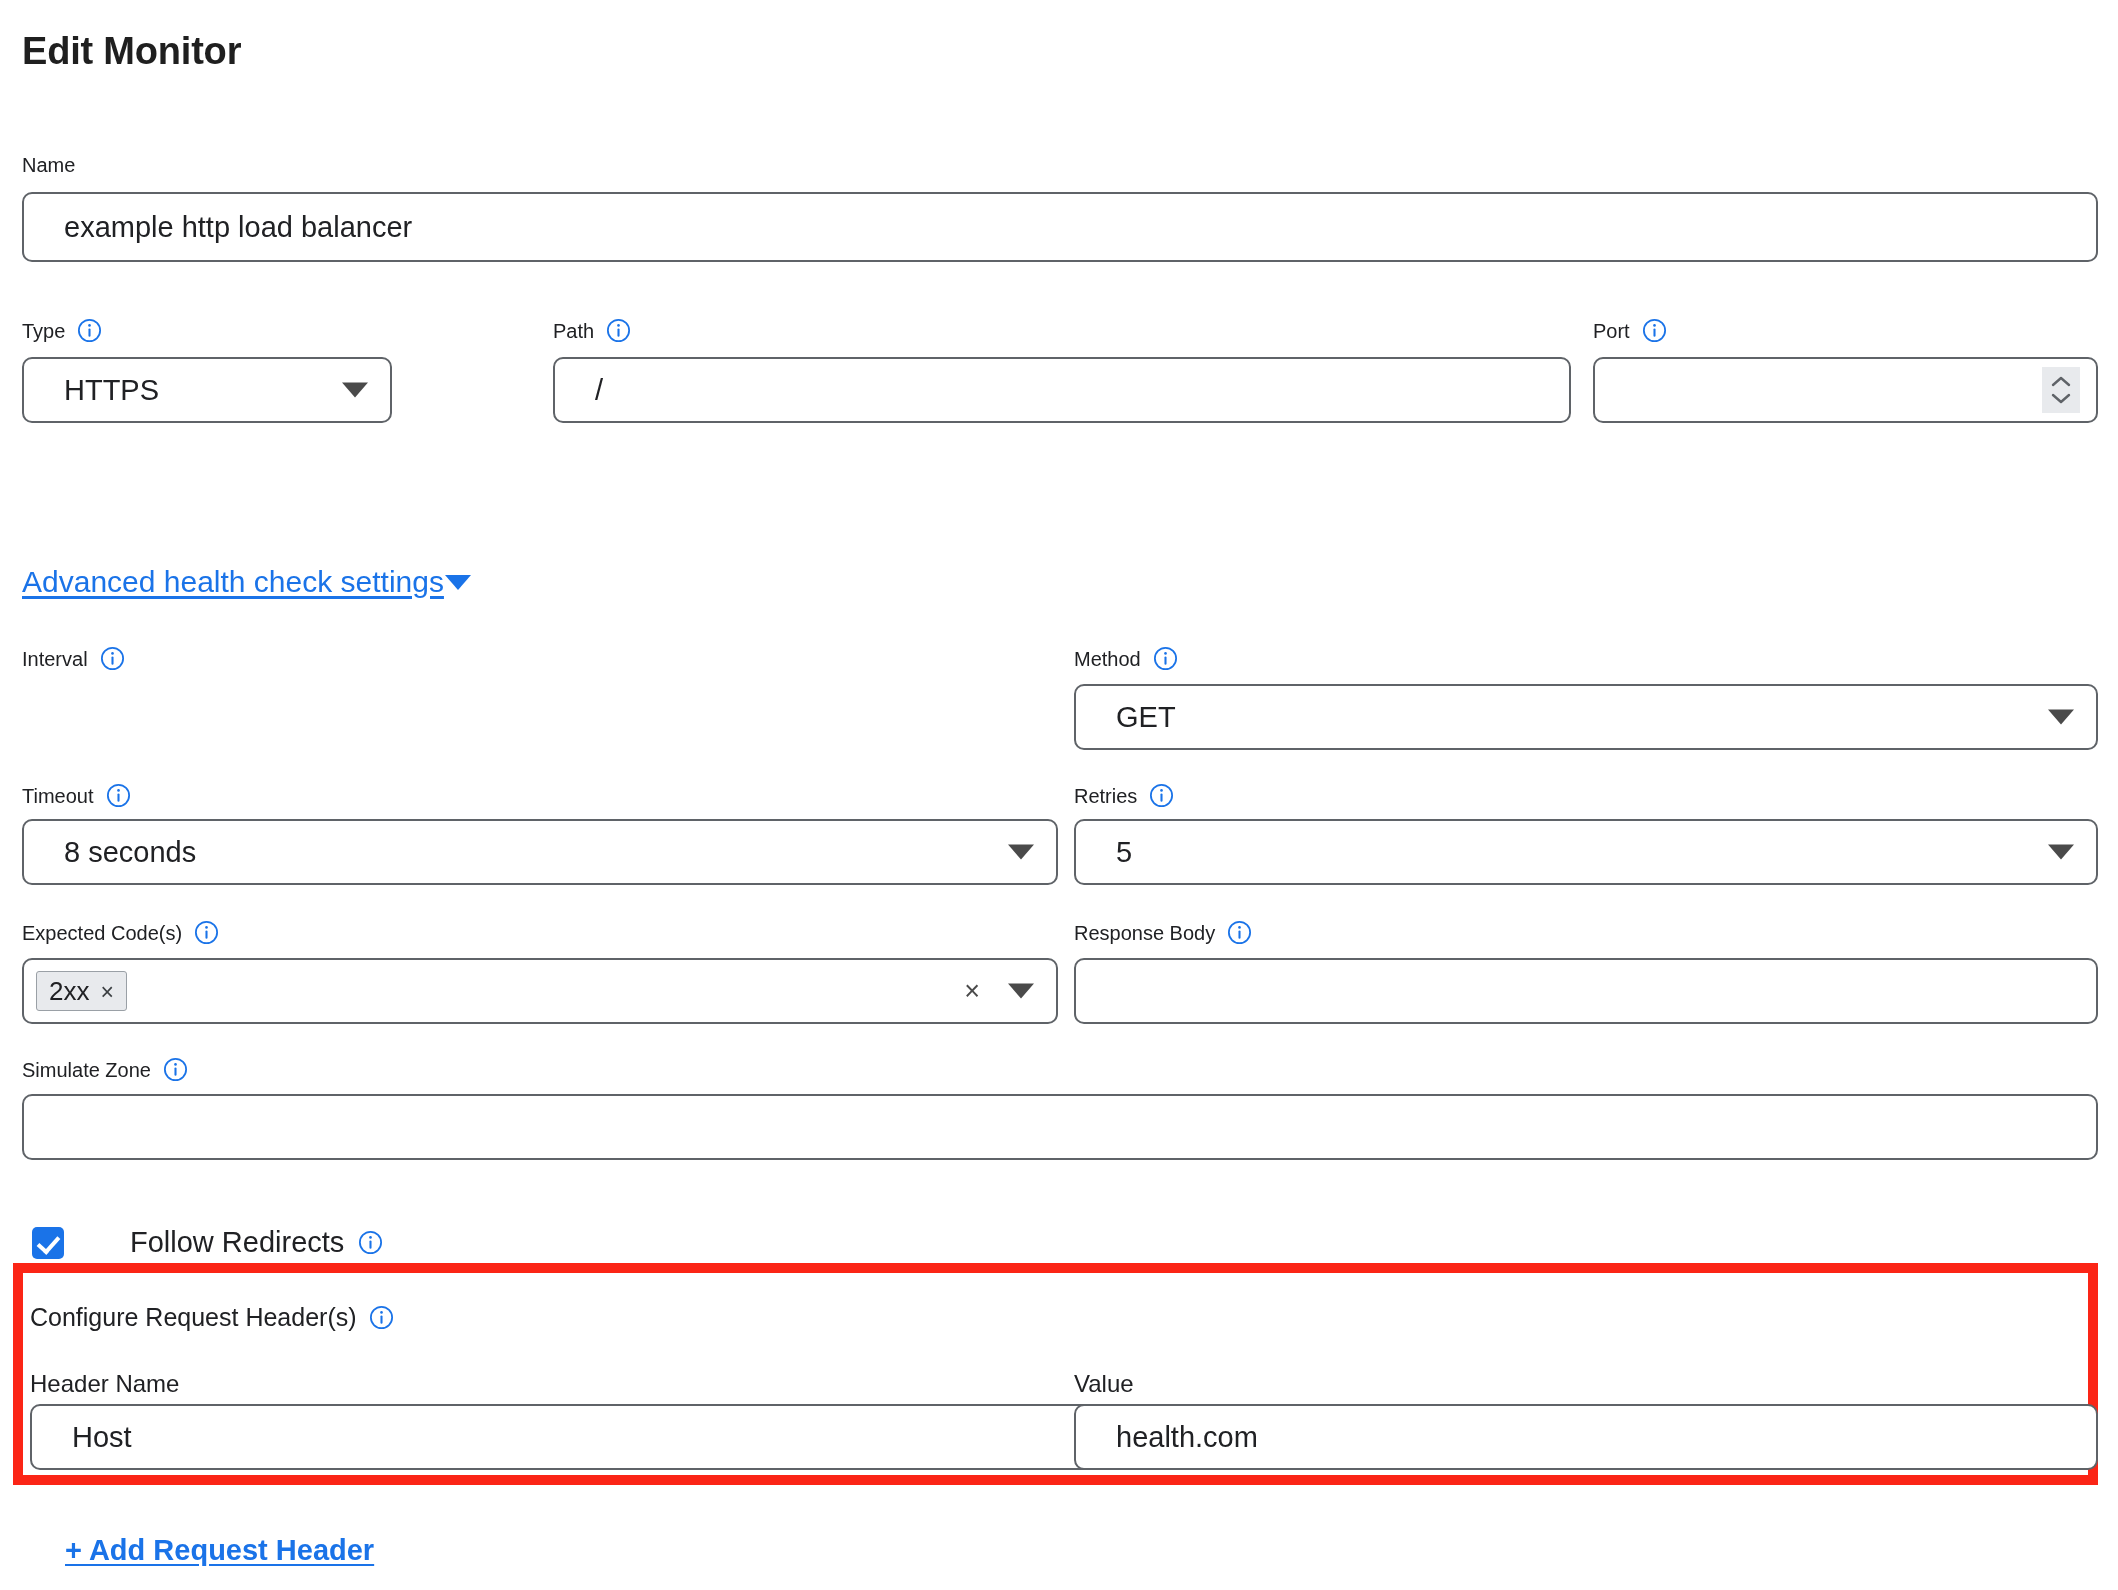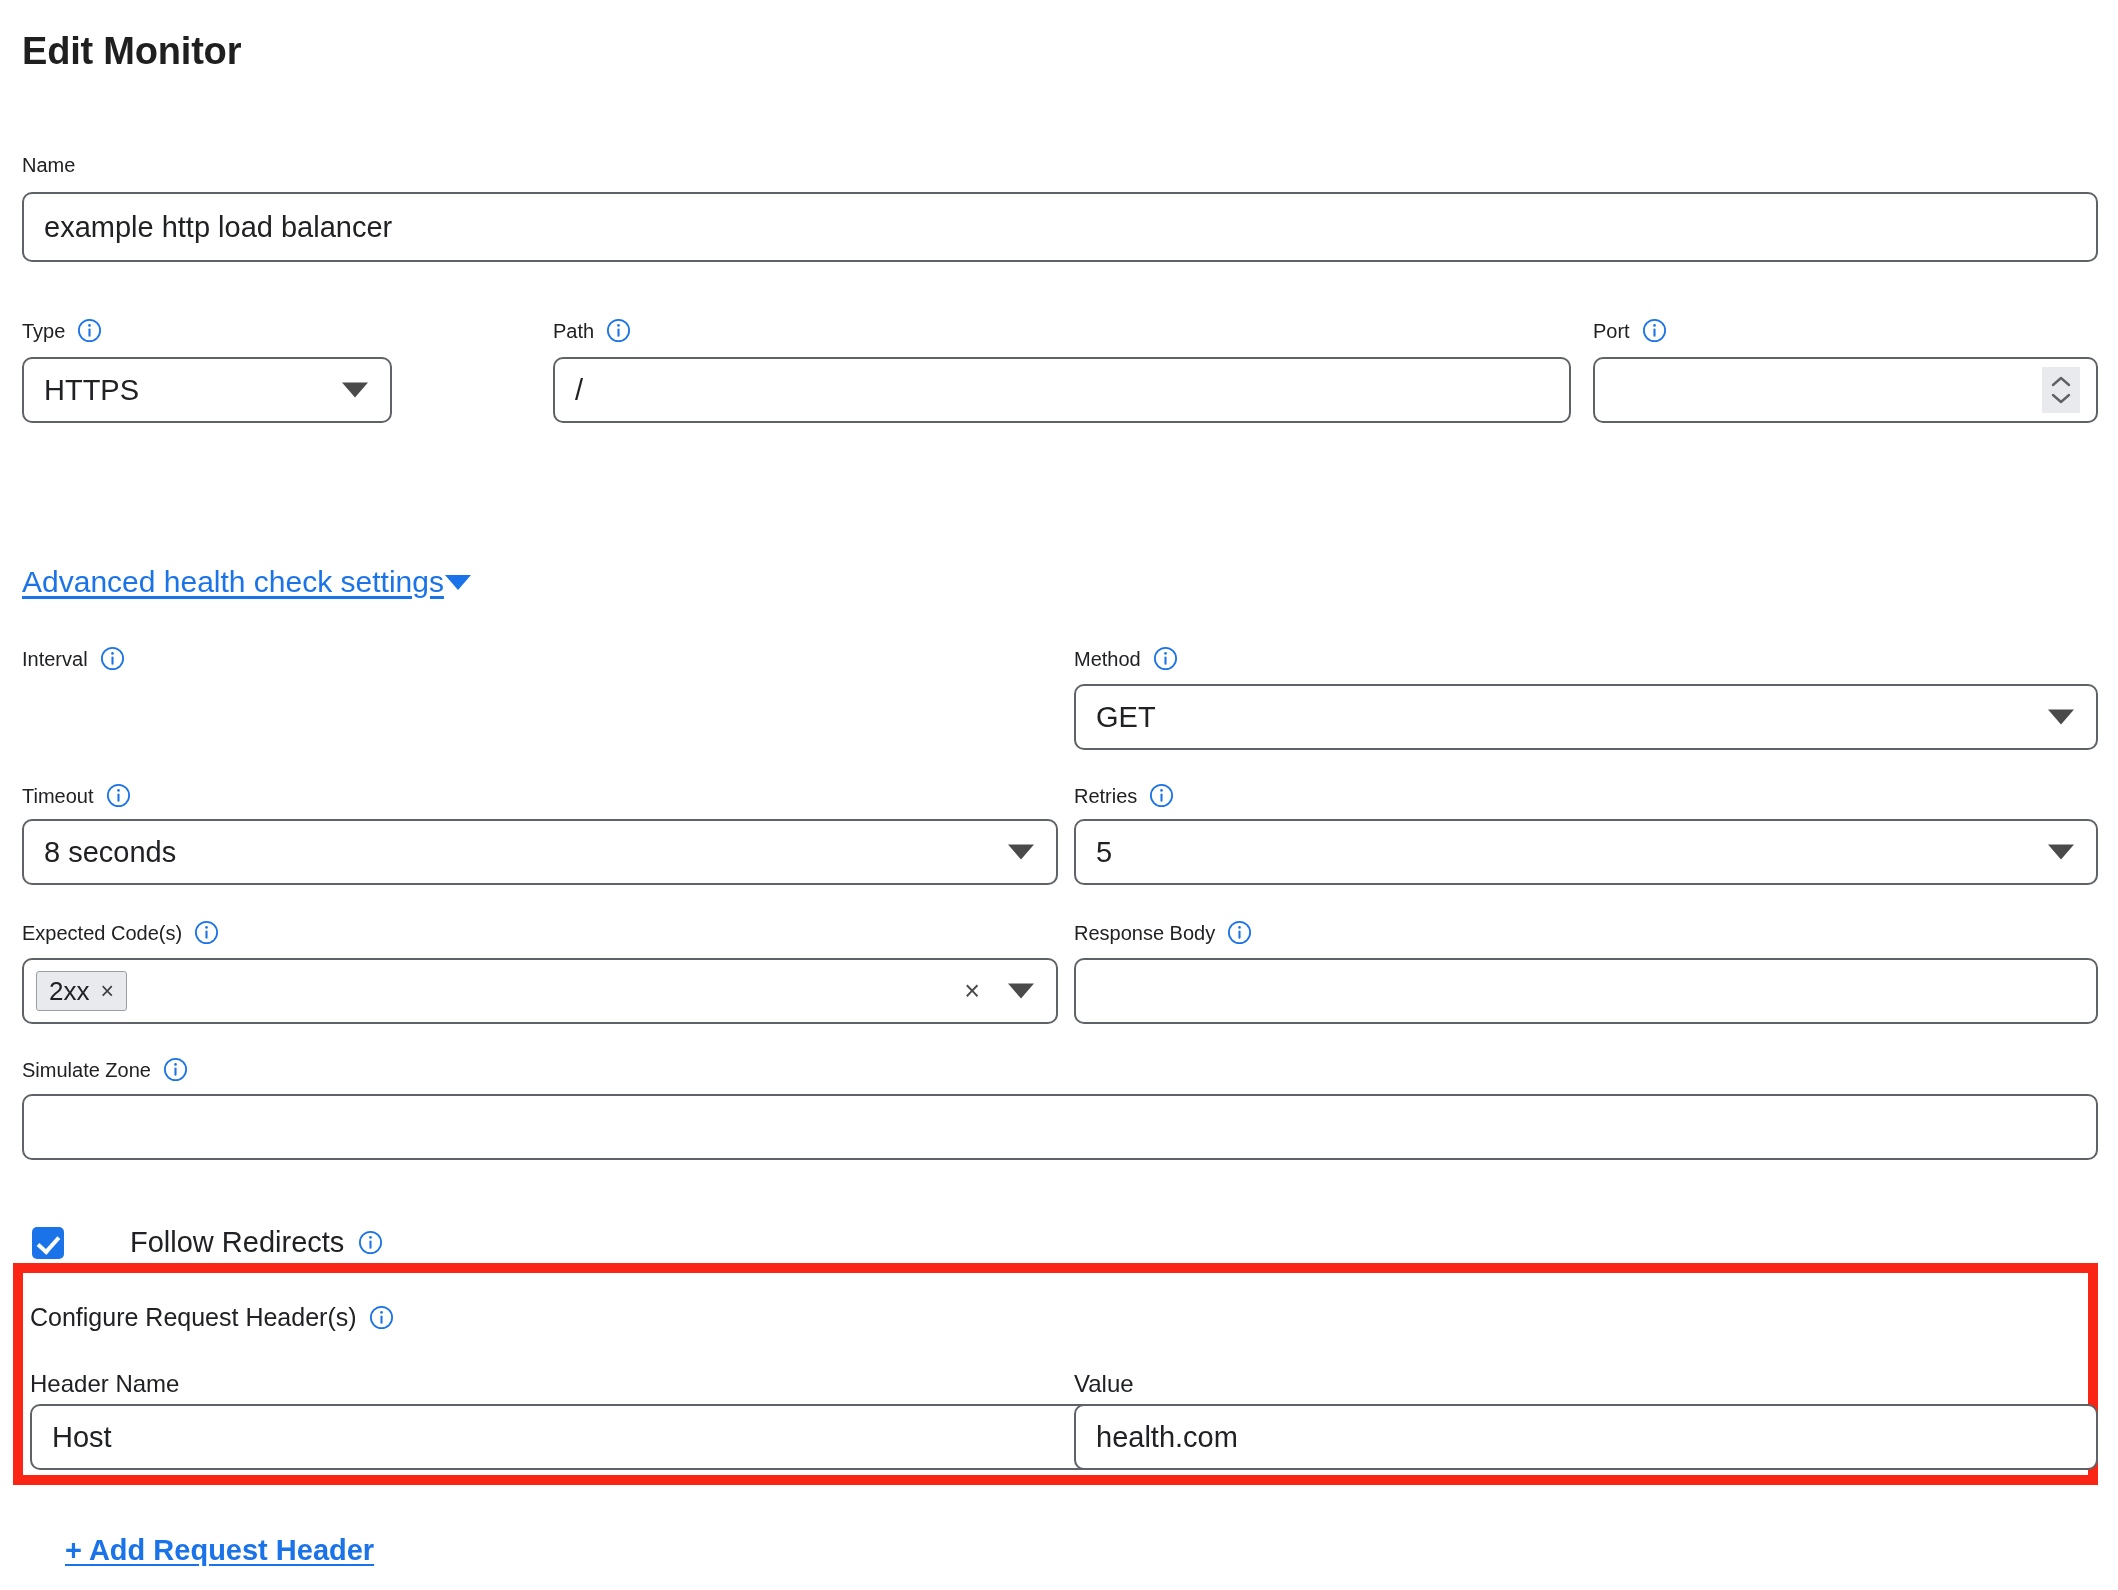--- a/index.html
+++ b/index.html
@@ -40,21 +40,21 @@
     position: relative;
     height: 66px;
     border: 2px solid #5f6368;
     border-radius: 10px;
     background: #fff;
     display: flex; align-items: center;
     padding: 0 20px;
     font-size: 29px; color: #202124;
     overflow: hidden;
   }
-  .input .val { line-height: 1; }
+  .input .val { line-height: 1; margin-left: 20px; }
 
   
   .caret {
     position: absolute; right: 22px; top: 50%; transform: translateY(-50%);
     width: 0; height: 0;
     border-left: 13px solid transparent;
     border-right: 13px solid transparent;
     border-top: 15px solid #4a4a4a;
   }
 
@@ -89,21 +89,21 @@
   }
   .link .tri {
     width: 0; height: 0; margin-left: 1px;
     border-left: 13px solid transparent;
     border-right: 13px solid transparent;
     border-top: 15px solid #1a73e8;
   }
 
   
   .chip {
-    display: inline-flex; align-items: center; gap: 11px;
+    display: inline-flex; align-items: flex-end; gap: 11px;
     background: #e8eaed; border: 1px solid #9aa0a6; border-radius: 3px;
     padding: 6px 12px; font-size: 26px; color: #202124; line-height: 1;
   }
   .chip .x { font-size: 23px; color: #3c4043; }
 
   .clear-x {
     position: absolute; right: 76px; top: 50%; transform: translateY(-50%);
     font-size: 27px; color: #4a4a4a; line-height: 1;
   }
 

